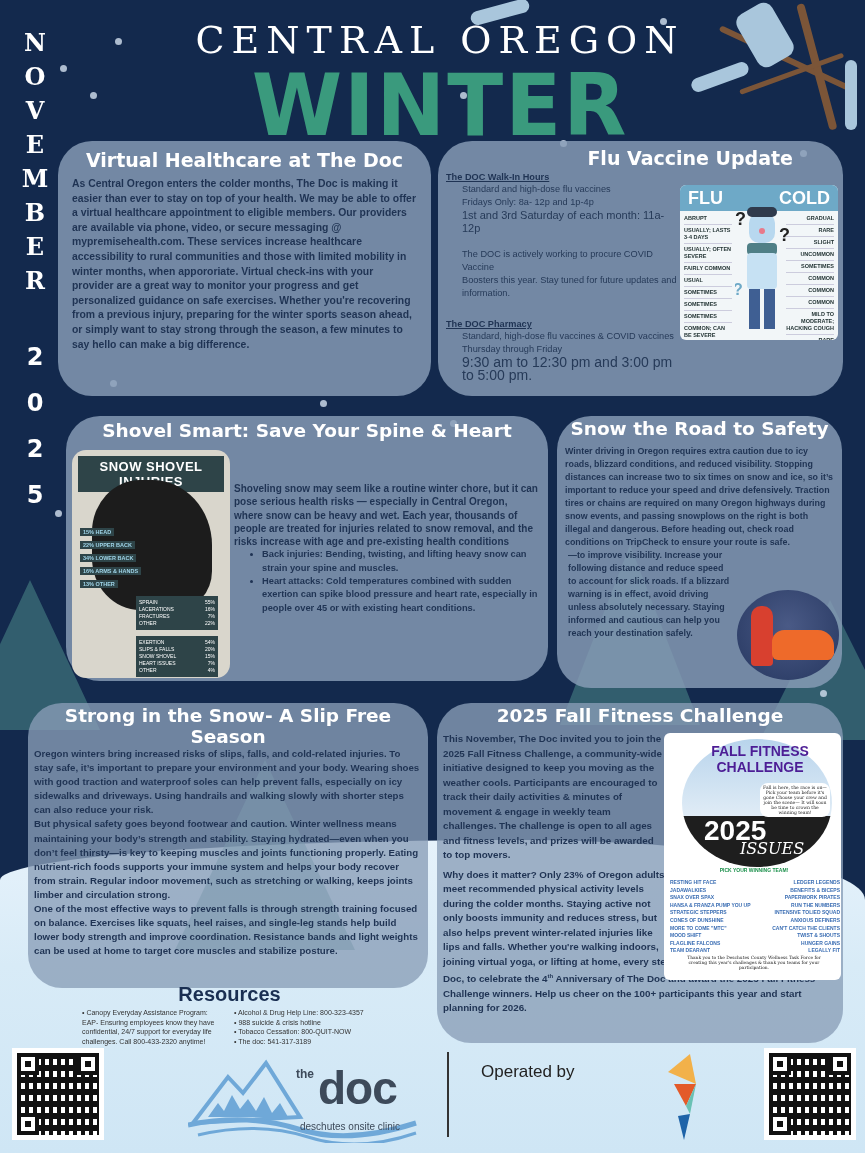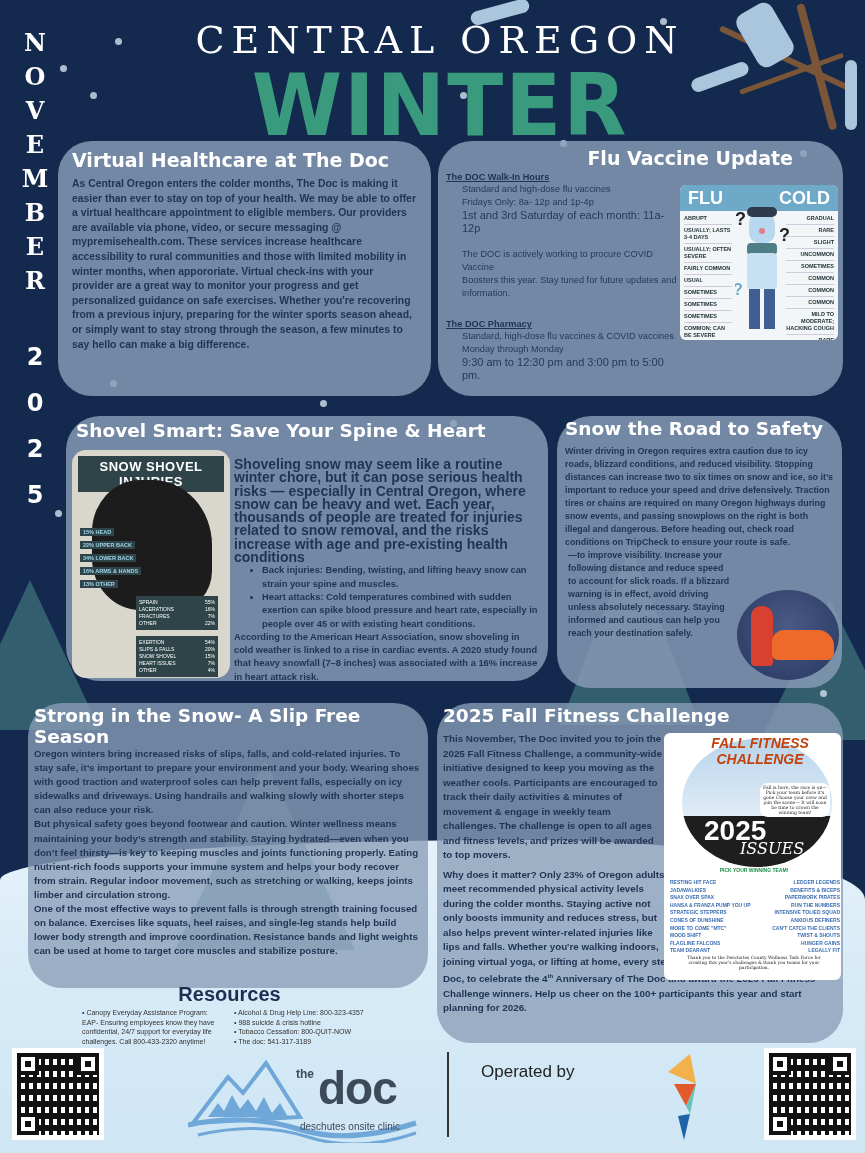--- a/index.html
+++ b/index.html
@@ -40,21 +40,21 @@
     position: absolute; left: 200px; top: 58px; width: 480px; text-align: center;
     font-family: "DejaVu Sans", sans-serif; font-weight: 900; color: #3a9a7d;
     font-size: 82px; letter-spacing: 2px; transform: scaleY(1.05);
   }
 
   .card {
     position: absolute; background: rgba(137, 157, 183, 0.82);
     border-radius: 34px;
   }
   .card h2 {
-    color: #fff; font-weight: bold; font-size: 19px;
+    color: #fff; font-weight: bold; text-align: center; font-size: 19px;
     font-family: "DejaVu Sans", sans-serif;
   }
   .card p, .card li, .card .txt { font-size: 10.4px; line-height: 15px; color: #1f3353; font-weight: bold; }
   .light { font-weight: normal !important; color: #263a58 !important; margin-left: 16px; }
   .ul { text-decoration: underline; font-weight: bold; }
 
   .qr {
     position: absolute; width: 92px; height: 92px; background: #fff; padding: 5px;
   }
   .qr .grid {
@@ -81,21 +81,21 @@
   .shovel-img .tag { position: absolute; left: 8px; background: #2e4448; color: #9fd4e8; font-size: 5.5px; font-weight: bold; padding: 1px 3px; }
   .shovel-img .panel { position: absolute; left: 64px; width: 82px; background: #2e4448; color: #fff; font-size: 5px; padding: 3px; }
   .shovel-img .panel div { display: flex; justify-content: space-between; line-height: 7px; }
 
   .car-img { position: absolute; width: 102px; height: 90px; border-radius: 50%; background: radial-gradient(circle at 50% 40%, #4a5a86, #263760); overflow: hidden; }
   .car-img .car { position: absolute; left: 35px; top: 40px; width: 62px; height: 30px; background: #ee6a2a; border-radius: 12px 16px 6px 6px; }
   .car-img .person { position: absolute; left: 14px; top: 16px; width: 22px; height: 60px; background: #d8402f; border-radius: 10px 10px 4px 4px; }
 
   .fit-img { position: absolute; background: #fff; border-radius: 6px; overflow: hidden; }
   .fit-img .circle { position: absolute; left: 18px; top: 6px; width: 150px; height: 128px; border-radius: 50%; background: linear-gradient(180deg,#b8d4ec,#e0ecf6 60%,#1e1e1e 60%); }
-  .fit-img .title { position: absolute; left: 16px; top: 2px; width: 160px; text-align: center; color: #c2410c; font-weight: bold; font-size: 14px; font-style: italic; }
+  .fit-img .title { position: absolute; left: 16px; top: 10px; width: 160px; text-align: center; color: #4c1d95; font-weight: bold; font-size: 14px; }
   .fit-img .yr { position: absolute; left: 40px; top: 82px; color: #fff; font-weight: 900; font-size: 28px; }
   .fit-img .teams { position: absolute; left: 76px; top: 106px; color: #fff; font-style: italic; font-size: 16px; font-family: "DejaVu Serif", serif; }
   .fit-img .teamslist { position: absolute; left: 6px; top: 146px; width: 170px; display: flex; justify-content: space-between; }
   .fit-img .teamslist div { font-size: 5px; color: #3a6db3; font-weight: bold; line-height: 7.6px; }
   .fit-img .teamslist .r { text-align: right; }
   .fit-img .thanks { position: absolute; left: 20px; top: 222px; width: 140px; font-size: 4.4px; text-align: center; color: #222; font-family: "DejaVu Serif", serif; }
 
   .resources h3 { font-size: 20px; font-weight: bold; color: #1a2f52; text-align: center; }
   .resources .cols { display: flex; gap: 12px; margin-top: 2px; }
   .resources .c1 { width: 140px; font-size: 7px; color: #333; line-height: 9.5px; }
@@ -166,22 +166,22 @@
   <h2 style="text-align:right;padding-right:42px;font-size:19px;">Flu Vaccine Update</h2>
   <div style="width:235px;margin-top:2px;">
     <div class="txt ul" style="font-size:9.2px;line-height:12px;">The DOC Walk-In Hours</div>
     <div class="txt light" style="font-size:9.2px;line-height:13px;">Standard and high-dose flu vaccines</div>
     <div class="txt light" style="font-size:9.2px;line-height:13px;">Fridays Only: 8a- 12p and 1p-4p</div>
     <div class="txt light" style="font-size:11px;line-height:13px;">1st and 3rd Saturday of each month: 11a-12p</div>
     <div class="txt light" style="font-size:9.2px;line-height:13px;margin-top:13px;">The DOC is actively working to procure COVID Vaccine</div>
     <div class="txt light" style="font-size:9.2px;line-height:13px;">Boosters this year. Stay tuned for future updates and information.</div>
     <div class="txt ul" style="font-size:9.2px;line-height:12px;margin-top:18px;">The DOC Pharmacy</div>
     <div class="txt light" style="font-size:9.2px;line-height:13px;white-space:nowrap;">Standard, high-dose flu vaccines &amp; COVID vaccines</div>
-    <div class="txt light" style="font-size:9.2px;line-height:13px;">Monday through Monday</div>
-    <div class="txt light" style="font-size:11px;line-height:13px;">9:30 am to 12:30 pm and 3:00 pm to 5:00 pm.</div>
+    <div class="txt light" style="font-size:9.2px;line-height:13px;">Thursday through Friday</div>
+    <div class="txt light" style="font-size:14px;line-height:13px;">9:30 am to 12:30 pm and 3:00 pm to 5:00 pm.</div>
   </div>
 </div>
 <div class="flu-img" style="left:680px;top:185px;width:158px;height:155px;">
   <div class="flu-head">
     <span>FLU</span>
     <span>COLD</span>
   </div>
   <div class="flu-rows">
     <div class="col">
       <div>ABRUPT</div>
@@ -218,26 +218,25 @@
     <rect x="29" y="84" width="11" height="40" fill="#3f5f93"></rect>
     <text x="0" y="20" font-size="18" fill="#222" font-weight="bold">?</text>
     <text x="44" y="36" font-size="18" fill="#222" font-weight="bold">?</text>
     <text x="-2" y="90" font-size="16" fill="#6ea9c7" font-weight="bold">?</text>
   </svg>
 </div>
 
 <div class="card" style="left:66px;top:416px;width:482px;height:265px;padding:4px 10px;">
   <h2 style="font-size:18.5px;">Shovel Smart: Save Your Spine &amp; Heart</h2>
   <div style="position:absolute;left:168px;top:42px;width:305px;">
-    <p style="font-size:14px;line-height:13.3px;">Shoveling snow may seem like a routine winter chore, but it can pose serious health risks — especially in Central Oregon, where snow can be heavy and wet. Each year, thousands of people are treated for injuries related to snow removal, and the risks increase with age and pre-existing health conditions</p>
+    <p style="font-size:10px;line-height:13.3px;margin-top:24px;">Shoveling snow may seem like a routine winter chore, but it can pose serious health risks — especially in Central Oregon, where snow can be heavy and wet. Each year, thousands of people are treated for injuries related to snow removal, and the risks increase with age and pre-existing health conditions</p>
     <ul style="padding-left:28px;">
       <li style="font-size:9.3px;line-height:13.3px;">Back injuries: Bending, twisting, and lifting heavy snow can strain your spine and muscles.</li>
       <li style="font-size:9.3px;line-height:13.3px;">Heart attacks: Cold temperatures combined with sudden exertion can spike blood pressure and heart rate, especially in people over 45 or with existing heart conditions.</li>
     </ul>
-    <p style="font-size:9.3px;line-height:13.3px;">According to the American Heart Association, snow shoveling in cold weather is linked to a rise in cardiac events. A 2020 study found that heavy snowfall (7–8 inches) was associated with a 16% increase in heart attack risk.</p>
   </div>
 </div>
 <div class="shovel-img" style="left:72px;top:450px;width:158px;height:228px;">
   <div class="hd">SNOW SHOVEL INJURIES</div>
   <div class="fig"></div>
   <div class="tag" style="top:78px;">15% HEAD</div>
   <div class="tag" style="top:91px;">22% UPPER BACK</div>
   <div class="tag" style="top:104px;">34% LOWER BACK</div>
   <div class="tag" style="top:117px;">16% ARMS &amp; HANDS</div>
   <div class="tag" style="top:130px;">13% OTHER</div>

